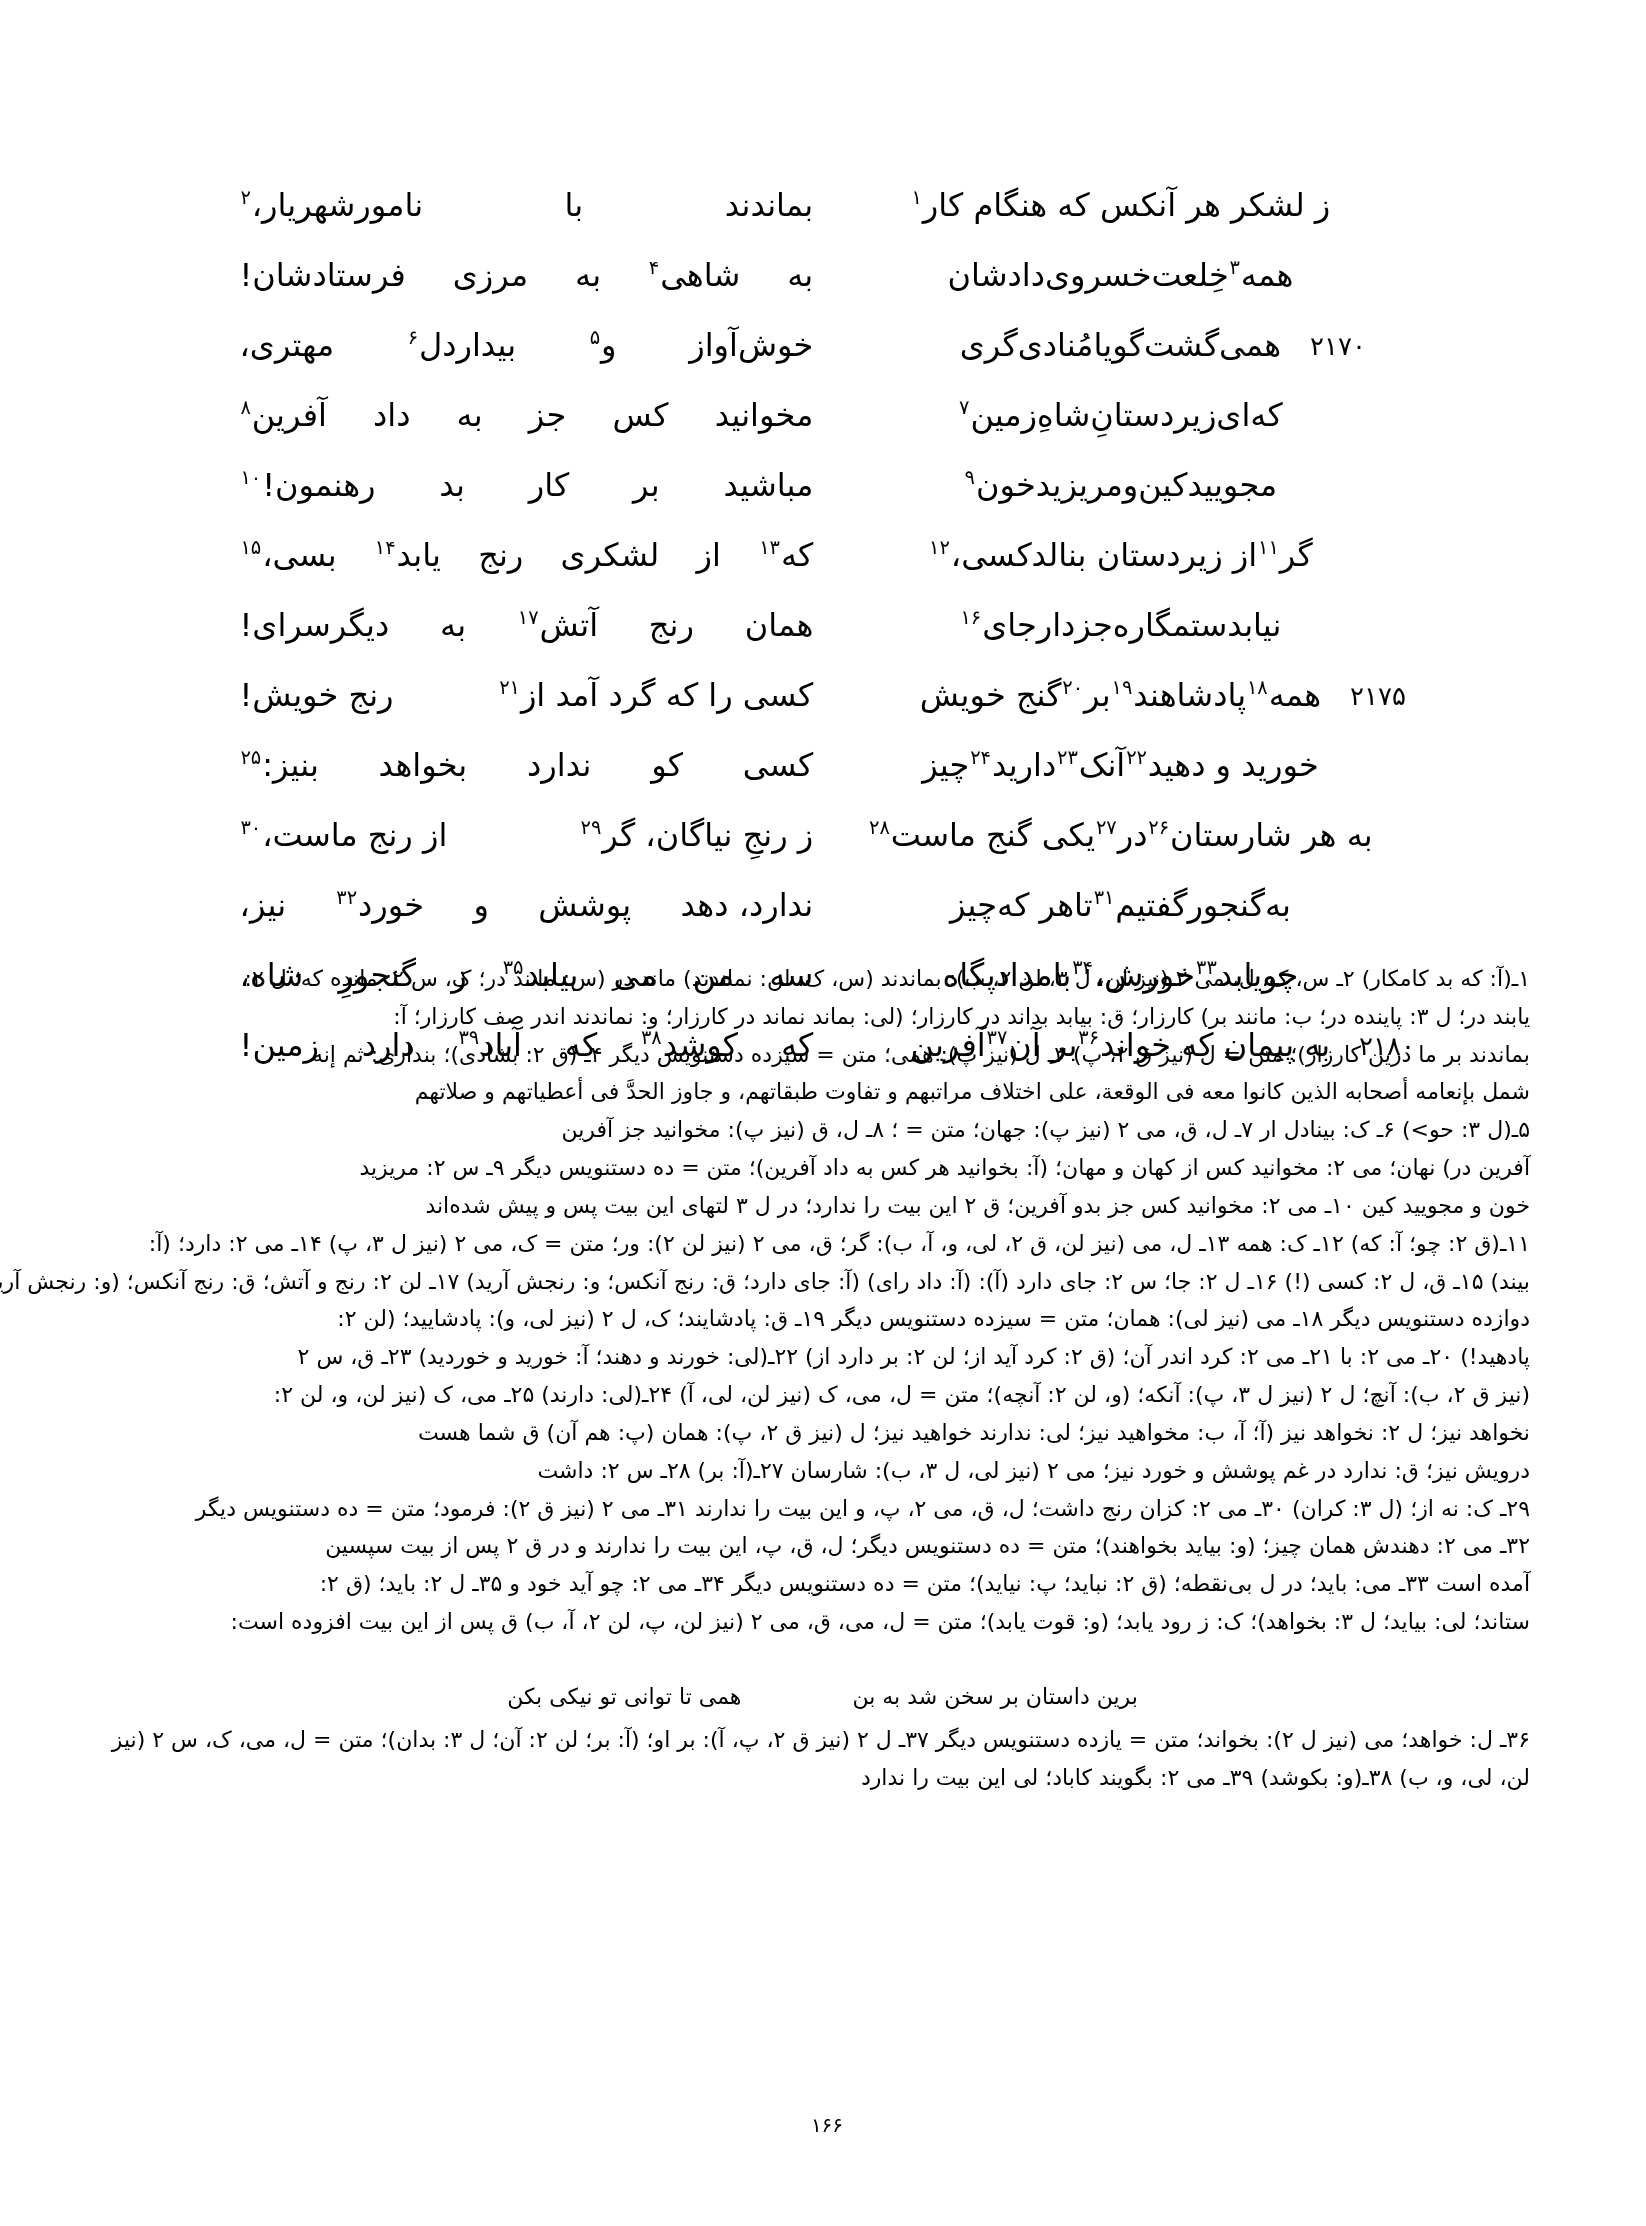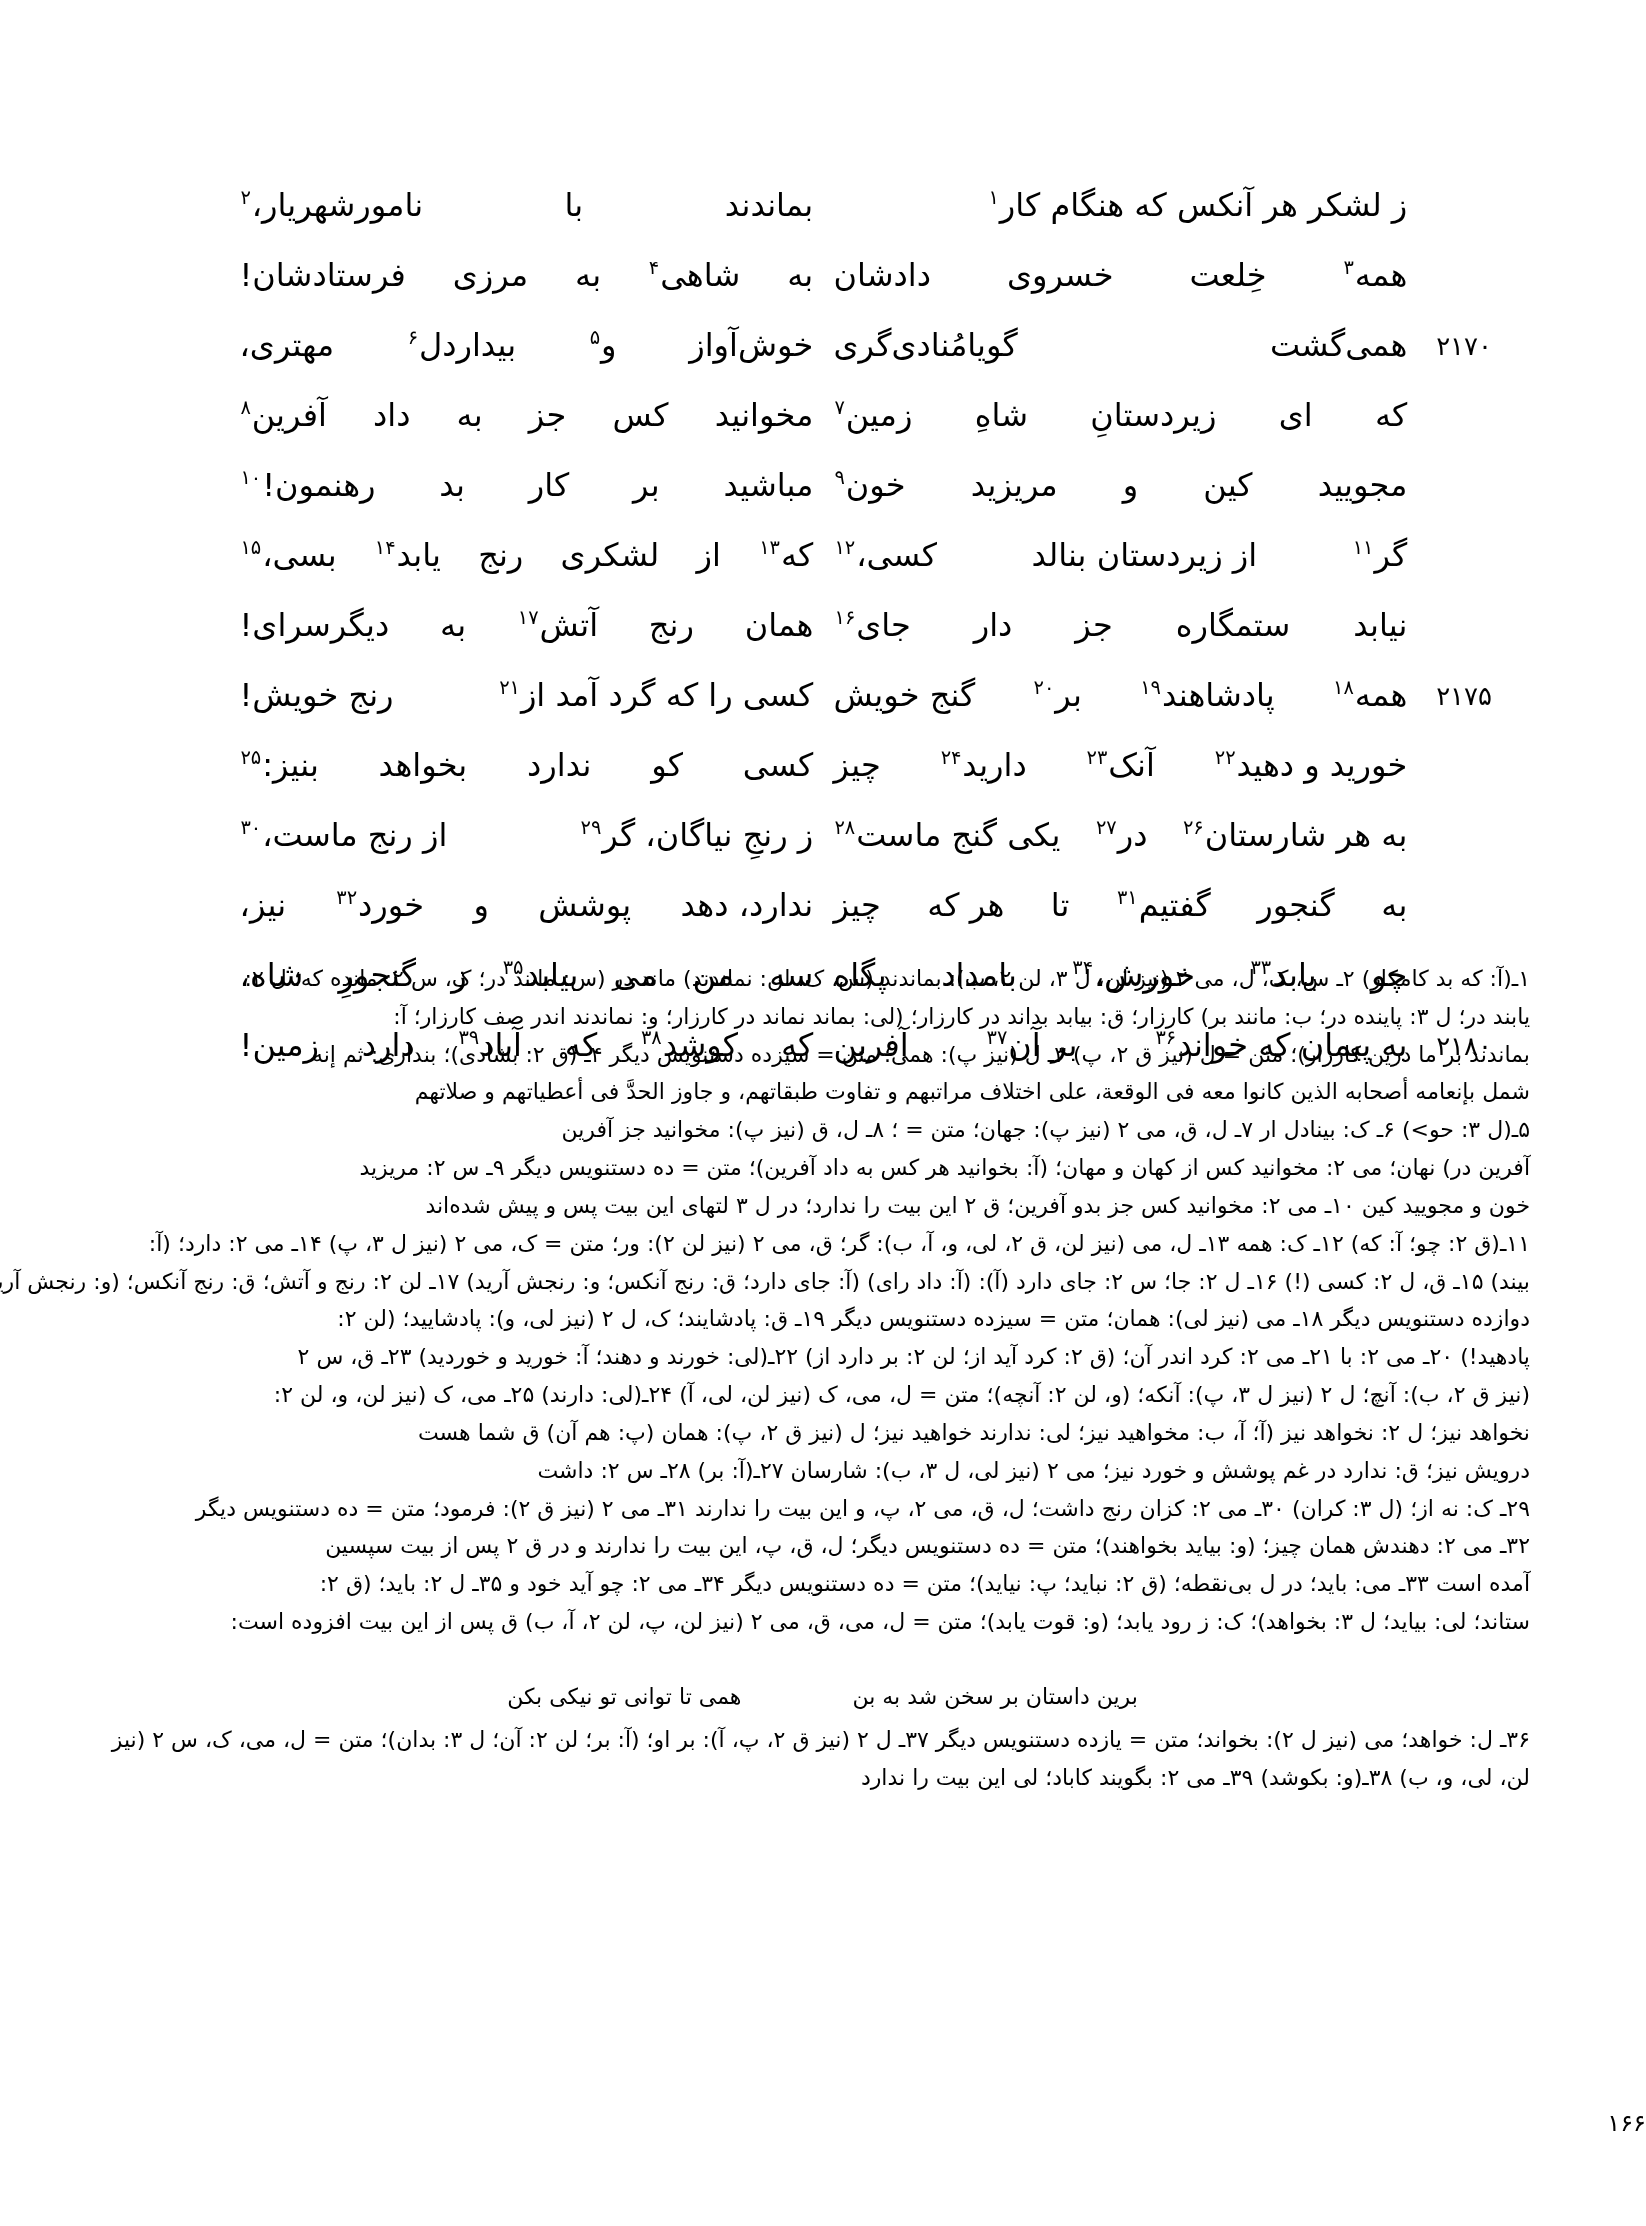--- a/index.html
+++ b/index.html
@@ -28,21 +28,21 @@
     left: 235px;
     display: flex;
     flex-direction: row;
     gap: 0px;
   }
   .poem-col {
     flex: 1 1 50%;
     display: flex;
     flex-direction: column;
   }
-  .poem-col.right { padding-left: 16.6px; }
+  .poem-col.right { padding-left: 16.6px; align-items: center; }
   .poem-col.left  { padding-left: 5.5px; }
 
   .verse-line {
     position: relative;
     height: 70px;
     display: flex;
     align-items: flex-start;
     font-size: 32px;
     line-height: 1.06;
     white-space: nowrap;
@@ -96,21 +96,22 @@
     white-space: nowrap;
   }
   .app-verse > span { display: inline-block; margin-top: 28px; }
 
   
   .folio {
     position: absolute;
     bottom: 89px;
     left: 9px;
     right: 0;
-    font-size: 24px;
+    text-align: center;
+    font-size: 20px;
     letter-spacing: 0.9px;
   }
 </style>
 </head>
 <body>
 
 <div class="page">
 
   <div class="poetry">
 

